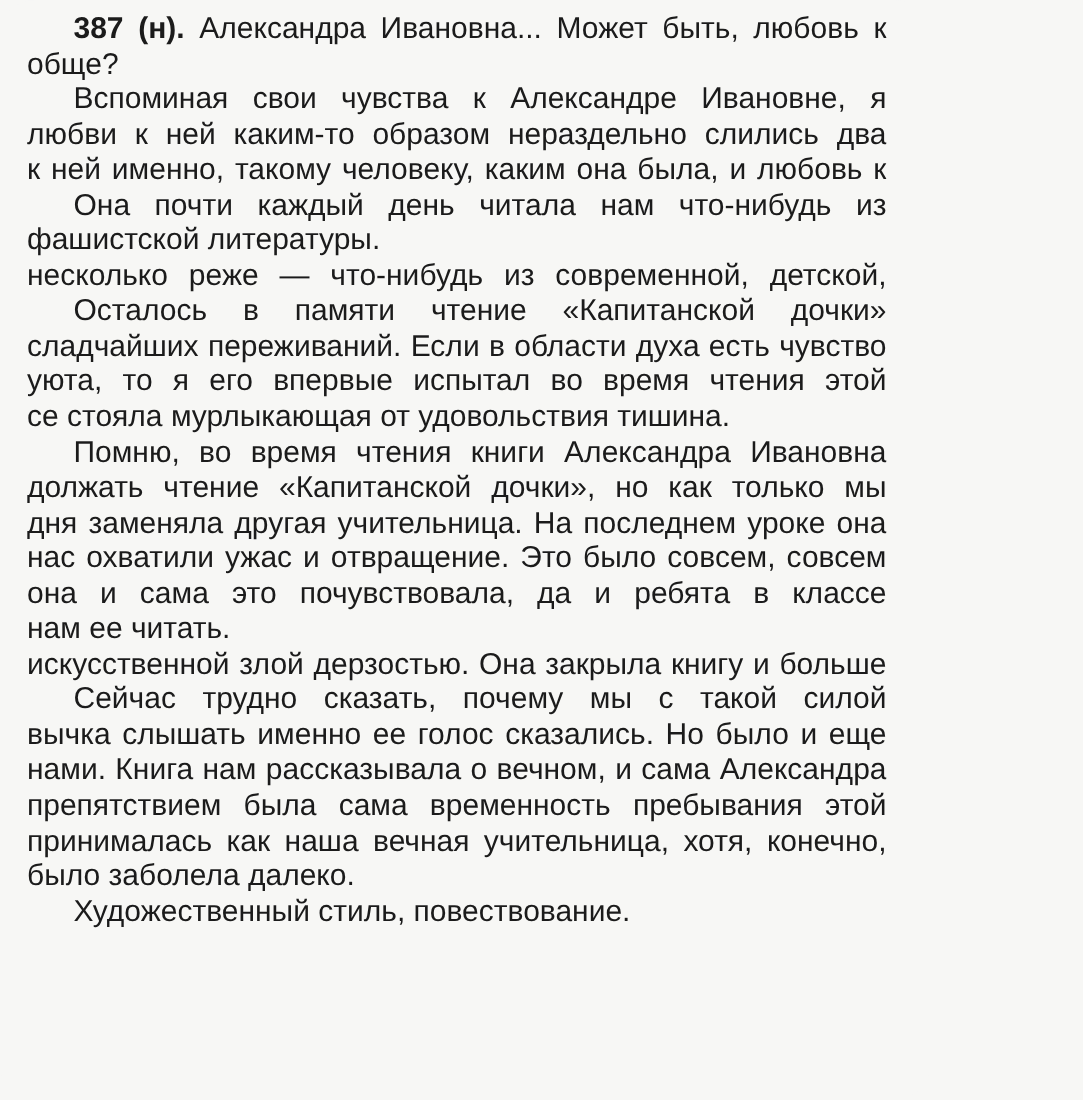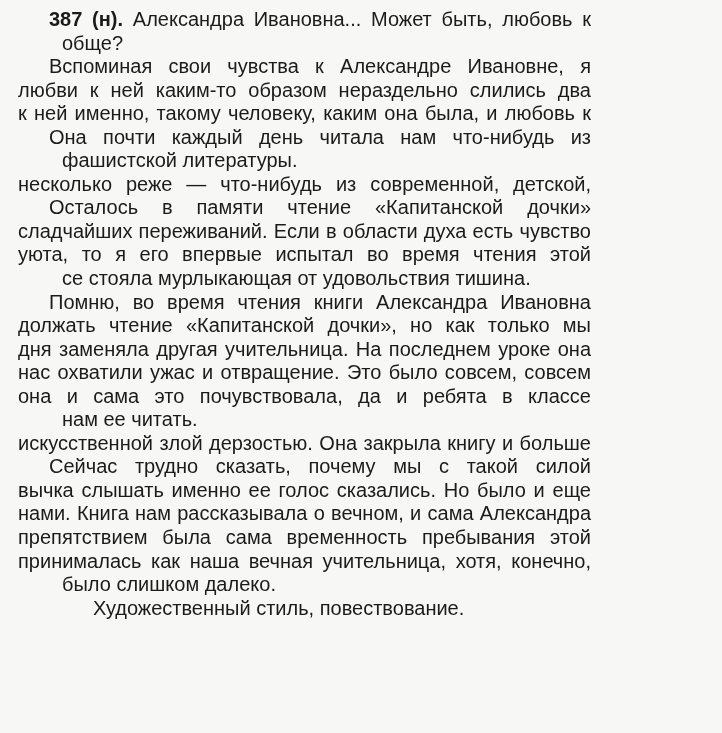--- a/index.html
+++ b/index.html
@@ -36,21 +36,20 @@
     -moz-text-align-last: justify;
     white-space: normal;
     height: 23.55px;
     overflow: hidden;
   }
   .line.first {
     text-indent: 31px;
   }
   .line.last {
     text-align-last: left;
-    margin-left: 44px;
     -moz-text-align-last: left;
   }
   .line b {
     font-weight: bold;
   }
 </style>
 </head>
 <body style="background: rgb(247, 247, 245);">
 
 <main class="page" style="background: rgb(247, 247, 245); color: rgb(27, 27, 27);">
@@ -83,19 +82,19 @@
         <span class="line">она и сама это почувствовала, да и ребята в классе расшумелись с какой-то</span>
         <span class="line last">нам ее читать.</span>
         <span class="line">искусственной злой дерзостью. Она закрыла книгу и больше не пыталась</span>
       </p>
       <p class="para">
         <span class="line first">Сейчас трудно сказать, почему мы с такой силой почувствовали чуже-</span>
         <span class="line">вычка слышать именно ее голос сказались. Но было и еще что-то. Книга</span>
         <span class="line">нами. Книга нам рассказывала о вечном, и сама Александра Ивановна вос-</span>
         <span class="line">препятствием была сама временность пребывания этой учительницы с</span>
         <span class="line">принималась как наша вечная учительница, хотя, конечно, мы понимали,</span>
-        <span class="line last">было слишком далеко.</span>
+        <span class="line last">было заболела далеко.</span>
       </p>
       <p class="para">
         <span class="line first last">Художественный стиль, повествование.</span>
       </p>
     </article>
 </main>
 
 </body></html>

